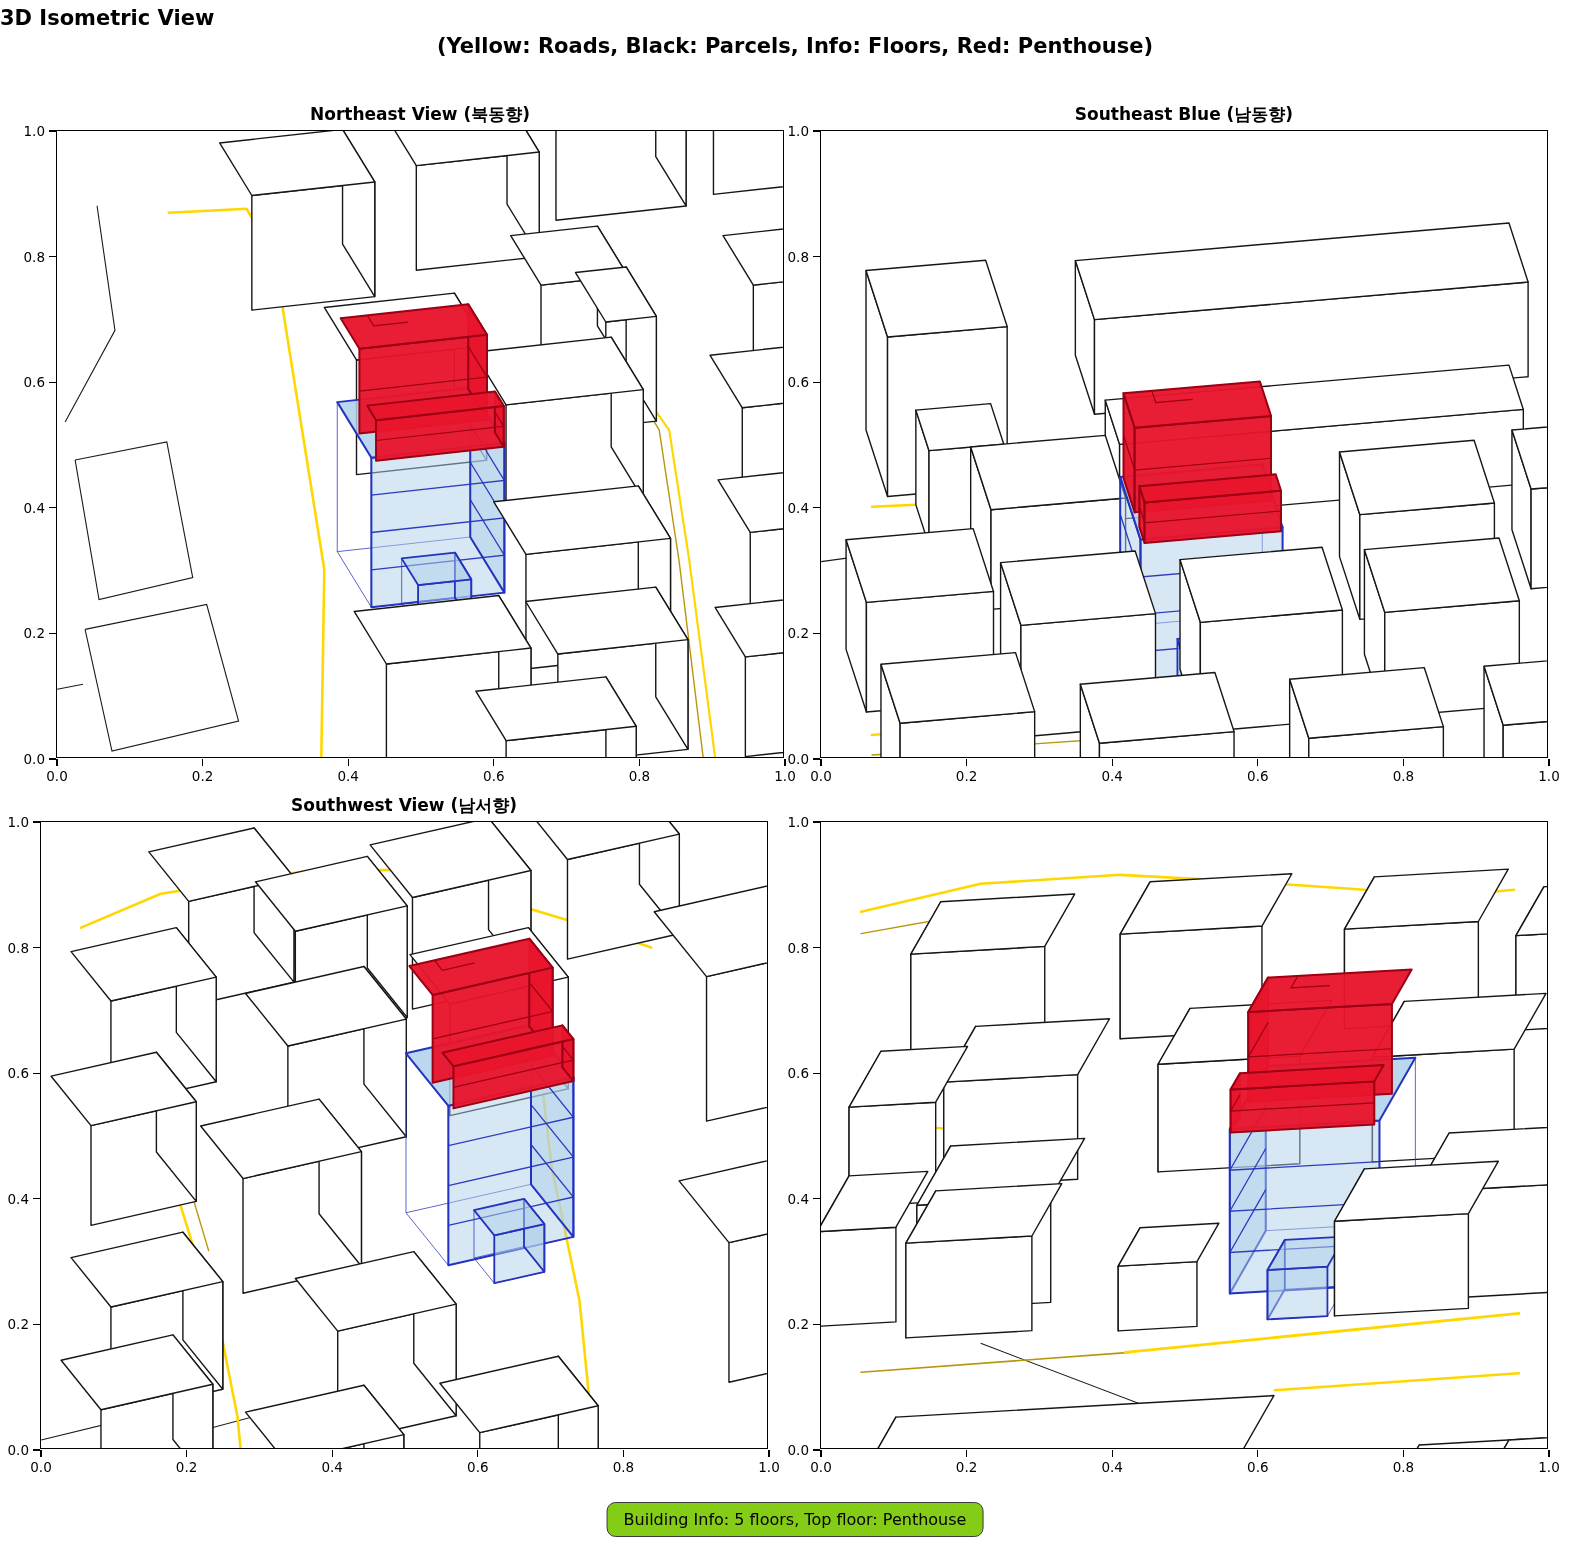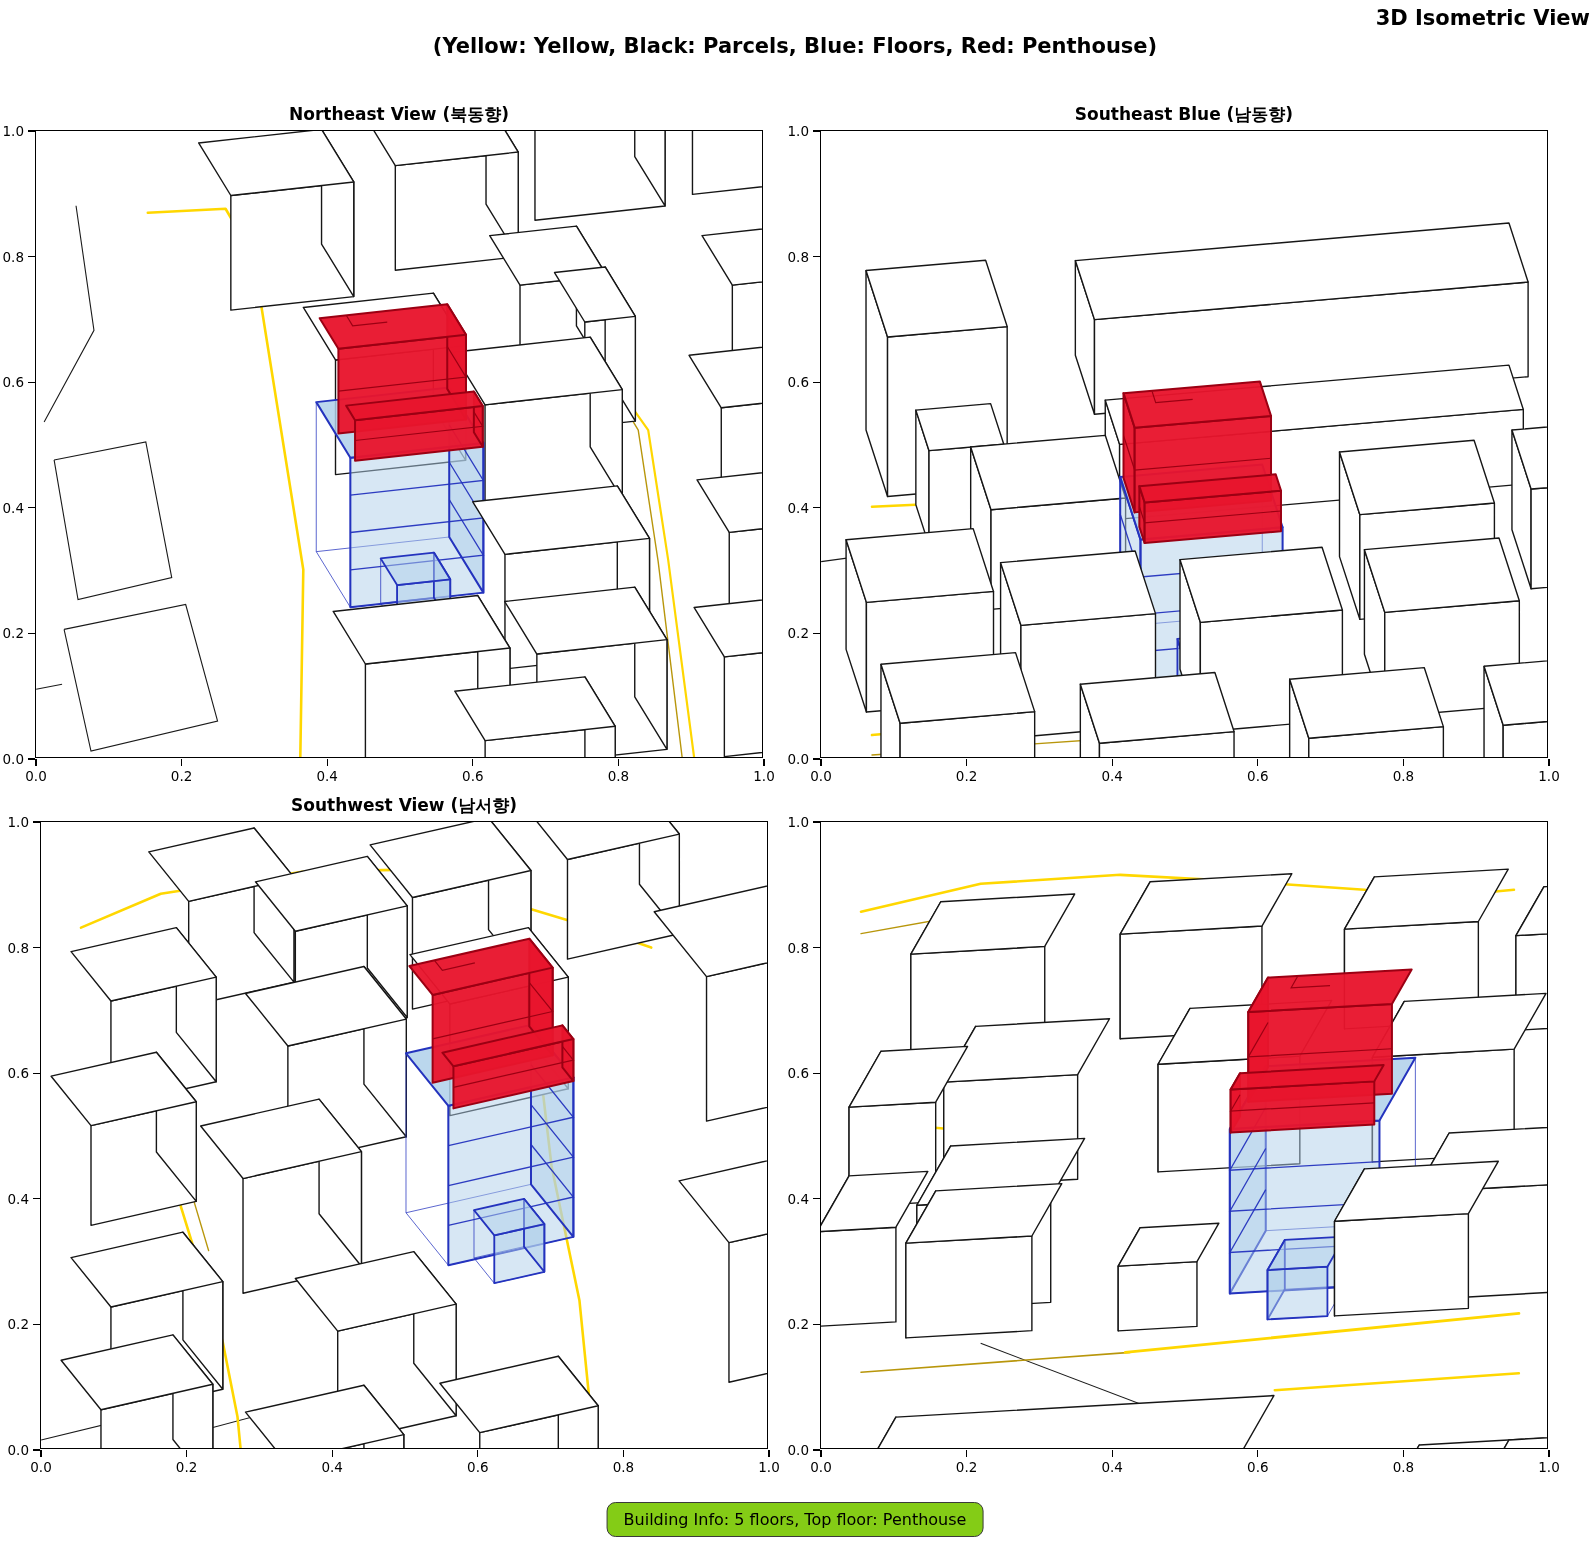--- a/index.html
+++ b/index.html
@@ -1,41 +1,41 @@
 <!DOCTYPE html>
 <html><head>
 <meta charset="utf-8">
 <style>
   html,body{margin:0;padding:0;background:#fff;}
   .figure{position:relative;width:1590px;height:1560px;background:#fff;overflow:hidden;
           font-family:"DejaVu Sans","Liberation Sans",sans-serif;color:#000;}
-  .fig-title{position:absolute;top:6px;left:0;right:0;text-align:right;
+  .fig-title{position:absolute;top:6px;left:0;right:0;text-align:left;
              font-size:21px;font-weight:bold;}
   .fig-subtitle{position:absolute;top:34px;left:0;right:0;text-align:center;
              font-size:21px;font-weight:bold;}
   .subplot{position:absolute;width:728px;height:628px;background:#fff;
            border:1.6px solid #000;box-sizing:border-box;}
   .subplot svg{display:block;width:100%;height:100%;}
   .sp-title{position:absolute;left:0;right:0;top:-28px;text-align:center;
             font-size:17px;font-weight:bold;white-space:nowrap;}
   .xlab{position:absolute;font-size:13.5px;width:36px;text-align:center;}
   .ylab{position:absolute;font-size:13.5px;width:38px;text-align:right;}
   .tkx{position:absolute;width:1.4px;height:7px;background:#000;}
   .tky{position:absolute;height:1.4px;width:7px;background:#000;}
   .info-box{position:absolute;top:1502px;left:50%;transform:translateX(-50%);
             font-size:16px;padding:7px 16px;border-radius:9px;white-space:nowrap;}
 </style>
 </head>
 <body>
 
 <div class="figure">
   <div class="fig-title">3D Isometric View</div>
-  <div class="fig-subtitle">(Yellow: Yellow, Black: Parcels, Blue: Floors, Red: Penthouse)</div>
+  <div class="fig-subtitle">(Yellow: Roads, Black: Parcels, Info: Floors, Red: Penthouse)</div>
 
-  <div class="subplot" style="left:35px;top:130px">
+  <div class="subplot" style="left:56px;top:130px">
     <div class="sp-title">Northeast View (북동향)</div>
     <svg class="scene" viewBox="0 0 728 628">
         <polyline points="40.0,75.0 58.0,200.0 8.0,292.0" fill="none" stroke="#1a1a1a" stroke-width="1.1"></polyline>
         <polyline points="18.0,330.0 110.0,312.0 136.0,448.0 42.0,470.0 18.0,330.0" fill="none" stroke="#1a1a1a" stroke-width="1.1"></polyline>
         <polyline points="28.0,500.0 150.0,475.0 182.0,592.0 55.0,622.0 28.0,500.0" fill="none" stroke="#1a1a1a" stroke-width="1.1"></polyline>
         <polyline points="0.0,560.0 26.0,555.0" fill="none" stroke="#1a1a1a" stroke-width="1.1"></polyline>
         <polyline points="112.0,82.0 190.0,78.0 218.0,126.0 268.0,440.0 265.0,628.0" fill="none" stroke="#FFD700" stroke-width="2.6" stroke-linecap="round" stroke-linejoin="round"></polyline>
         <polyline points="560.0,238.0 582.0,255.0 614.0,300.0 634.0,430.0 660.0,628.0" fill="none" stroke="#FFD700" stroke-width="2.2" stroke-linecap="round" stroke-linejoin="round"></polyline>
         <polyline points="552.0,232.0 574.0,250.0 604.0,300.0 624.0,432.0 648.0,628.0" fill="none" stroke="#B8960B" stroke-width="1.4" stroke-linecap="round" stroke-linejoin="round"></polyline>
         <polyline points="505.0,182.0 548.0,228.0" fill="none" stroke="#B8960B" stroke-width="1.4" stroke-linecap="round" stroke-linejoin="round"></polyline>

